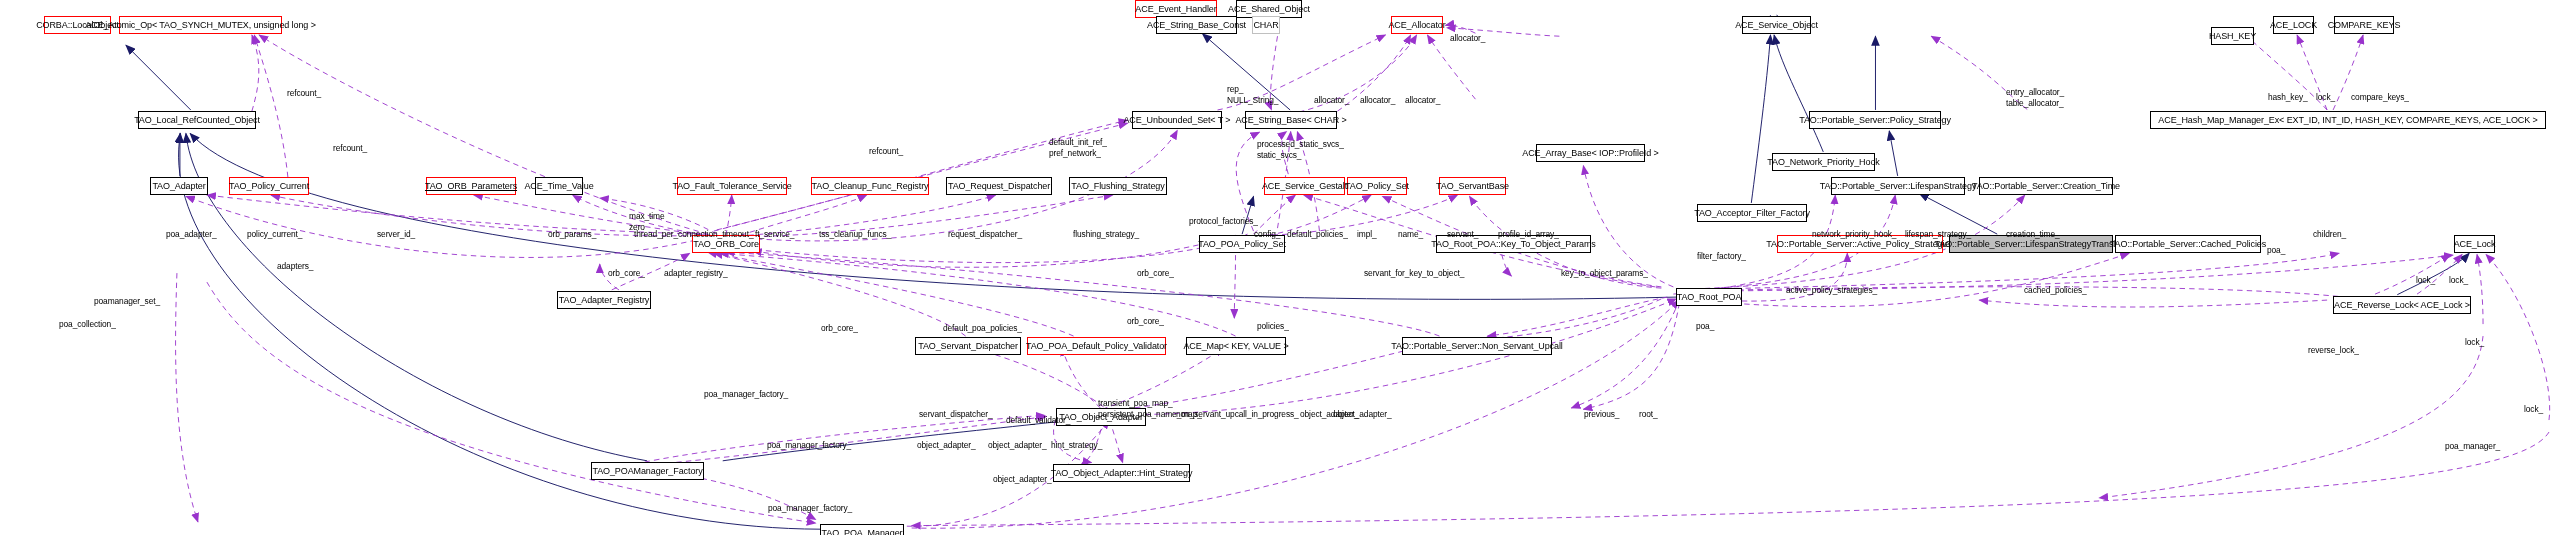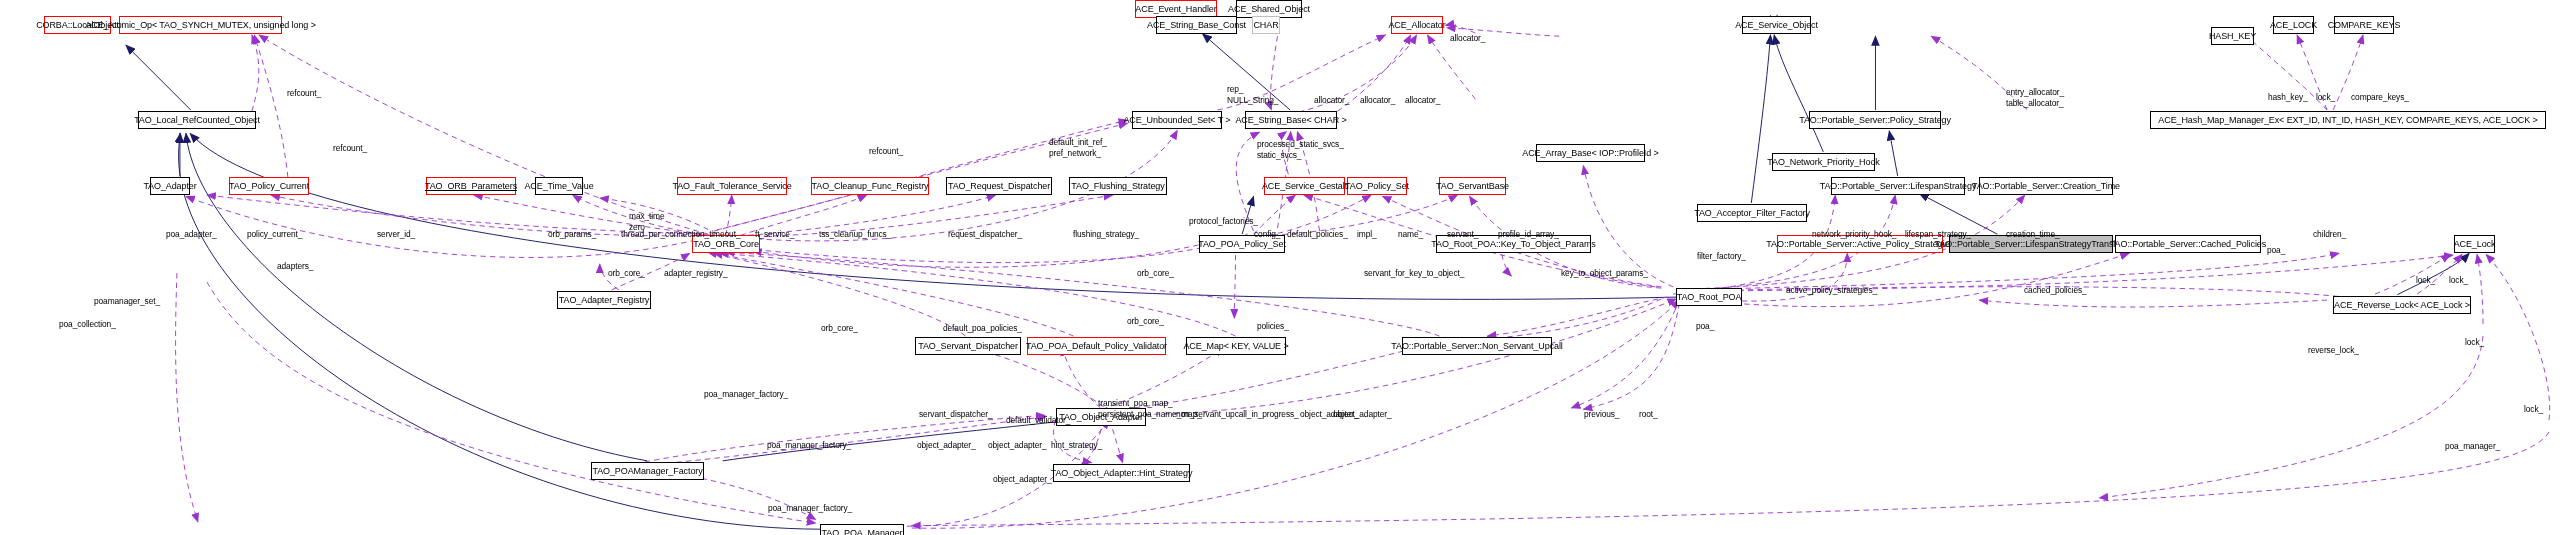--- a/index.html
+++ b/index.html
@@ -181,21 +181,21 @@
       <div class="node red" style="left: 1391px; top: 16px; width: 52px;">ACE_Allocator</div>
       <div class="node" style="left: 1742px; top: 16px; width: 69px;">ACE_Service_Object</div>
       <div class="node" style="left: 2211px; top: 27px; width: 43px;">HASH_KEY</div>
       <div class="node" style="left: 2273px; top: 16px; width: 41px;">ACE_LOCK</div>
       <div class="node" style="left: 2334px; top: 16px; width: 60px;">COMPARE_KEYS</div>
       <div class="node" style="left: 138px; top: 111px; width: 118px;">TAO_Local_RefCounted_Object</div>
       <div class="node" style="left: 1132px; top: 111px; width: 90px;">ACE_Unbounded_Set&lt; T &gt;</div>
       <div class="node" style="left: 1245px; top: 111px; width: 92px;">ACE_String_Base&lt; CHAR &gt;</div>
       <div class="node" style="left: 1809px; top: 111px; width: 132px;">TAO::Portable_Server::Policy_Strategy</div>
       <div class="node" style="left: 2129px; top: 111px; width: 396px; margin-left: 21px;">ACE_Hash_Map_Manager_Ex&lt; EXT_ID, INT_ID, HASH_KEY, COMPARE_KEYS, ACE_LOCK &gt;</div>
-      <div class="node" style="left: 150px; top: 177px; width: 40px;">TAO_Adapter</div>
+      <div class="node" style="left: 150px; top: 177px; width: 58px;">TAO_Adapter</div>
       <div class="node red" style="left: 229px; top: 177px; width: 80px;">TAO_Policy_Current</div>
       <div class="node red" style="left: 426px; top: 177px; width: 90px; text-decoration: underline;">TAO_ORB_Parameters</div>
       <div class="node" style="left: 535px; top: 177px; width: 48px;">ACE_Time_Value</div>
       <div class="node red" style="left: 677px; top: 177px; width: 110px;">TAO_Fault_Tolerance_Service</div>
       <div class="node red" style="left: 811px; top: 177px; width: 118px;">TAO_Cleanup_Func_Registry</div>
       <div class="node" style="left: 946px; top: 177px; width: 106px;">TAO_Request_Dispatcher</div>
       <div class="node" style="left: 1069px; top: 177px; width: 98px;">TAO_Flushing_Strategy</div>
       <div class="node red" style="left: 1264px; top: 177px; width: 81px;">ACE_Service_Gestalt</div>
       <div class="node red" style="left: 1347px; top: 177px; width: 60px;">TAO_Policy_Set</div>
       <div class="node red" style="left: 1439px; top: 177px; width: 67px;">TAO_ServantBase</div>
@@ -229,21 +229,21 @@
       <div class="elabel" style="left: 869px; top: 147px;">refcount_</div>
       <div class="elabel" style="left: 166px; top: 230px;">poa_adapter_</div>
       <div class="elabel" style="left: 247px; top: 230px;">policy_current_</div>
       <div class="elabel" style="left: 277px; top: 262px;">adapters_</div>
       <div class="elabel" style="left: 377px; top: 230px;">server_id_</div>
       <div class="elabel" style="left: 548px; top: 230px;">orb_params_</div>
       <div class="elabel two" style="left: 629px; top: 211px;">
         <div>max_time</div>
         <div>zero</div>
       </div>
-      <div class="elabel" style="left: 597px; top: 230px; padding-left: 24px;">thread_per_connection_timeout_</div>
+      <div class="elabel" style="left: 610px; top: 230px; padding-left: 24px;">thread_per_connection_timeout_</div>
       <div class="elabel" style="left: 755px; top: 230px;">ft_service_</div>
       <div class="elabel" style="left: 819px; top: 230px;">tss_cleanup_funcs_</div>
       <div class="elabel" style="left: 948px; top: 230px;">request_dispatcher_</div>
       <div class="elabel" style="left: 1073px; top: 230px;">flushing_strategy_</div>
       <div class="elabel" style="left: 1189px; top: 217px;">protocol_factories_</div>
       <div class="elabel two" style="left: 1049px; top: 137px;">
         <div>default_init_ref_</div>
         <div>pref_network_</div>
       </div>
       <div class="elabel two" style="left: 1257px; top: 139px;">

